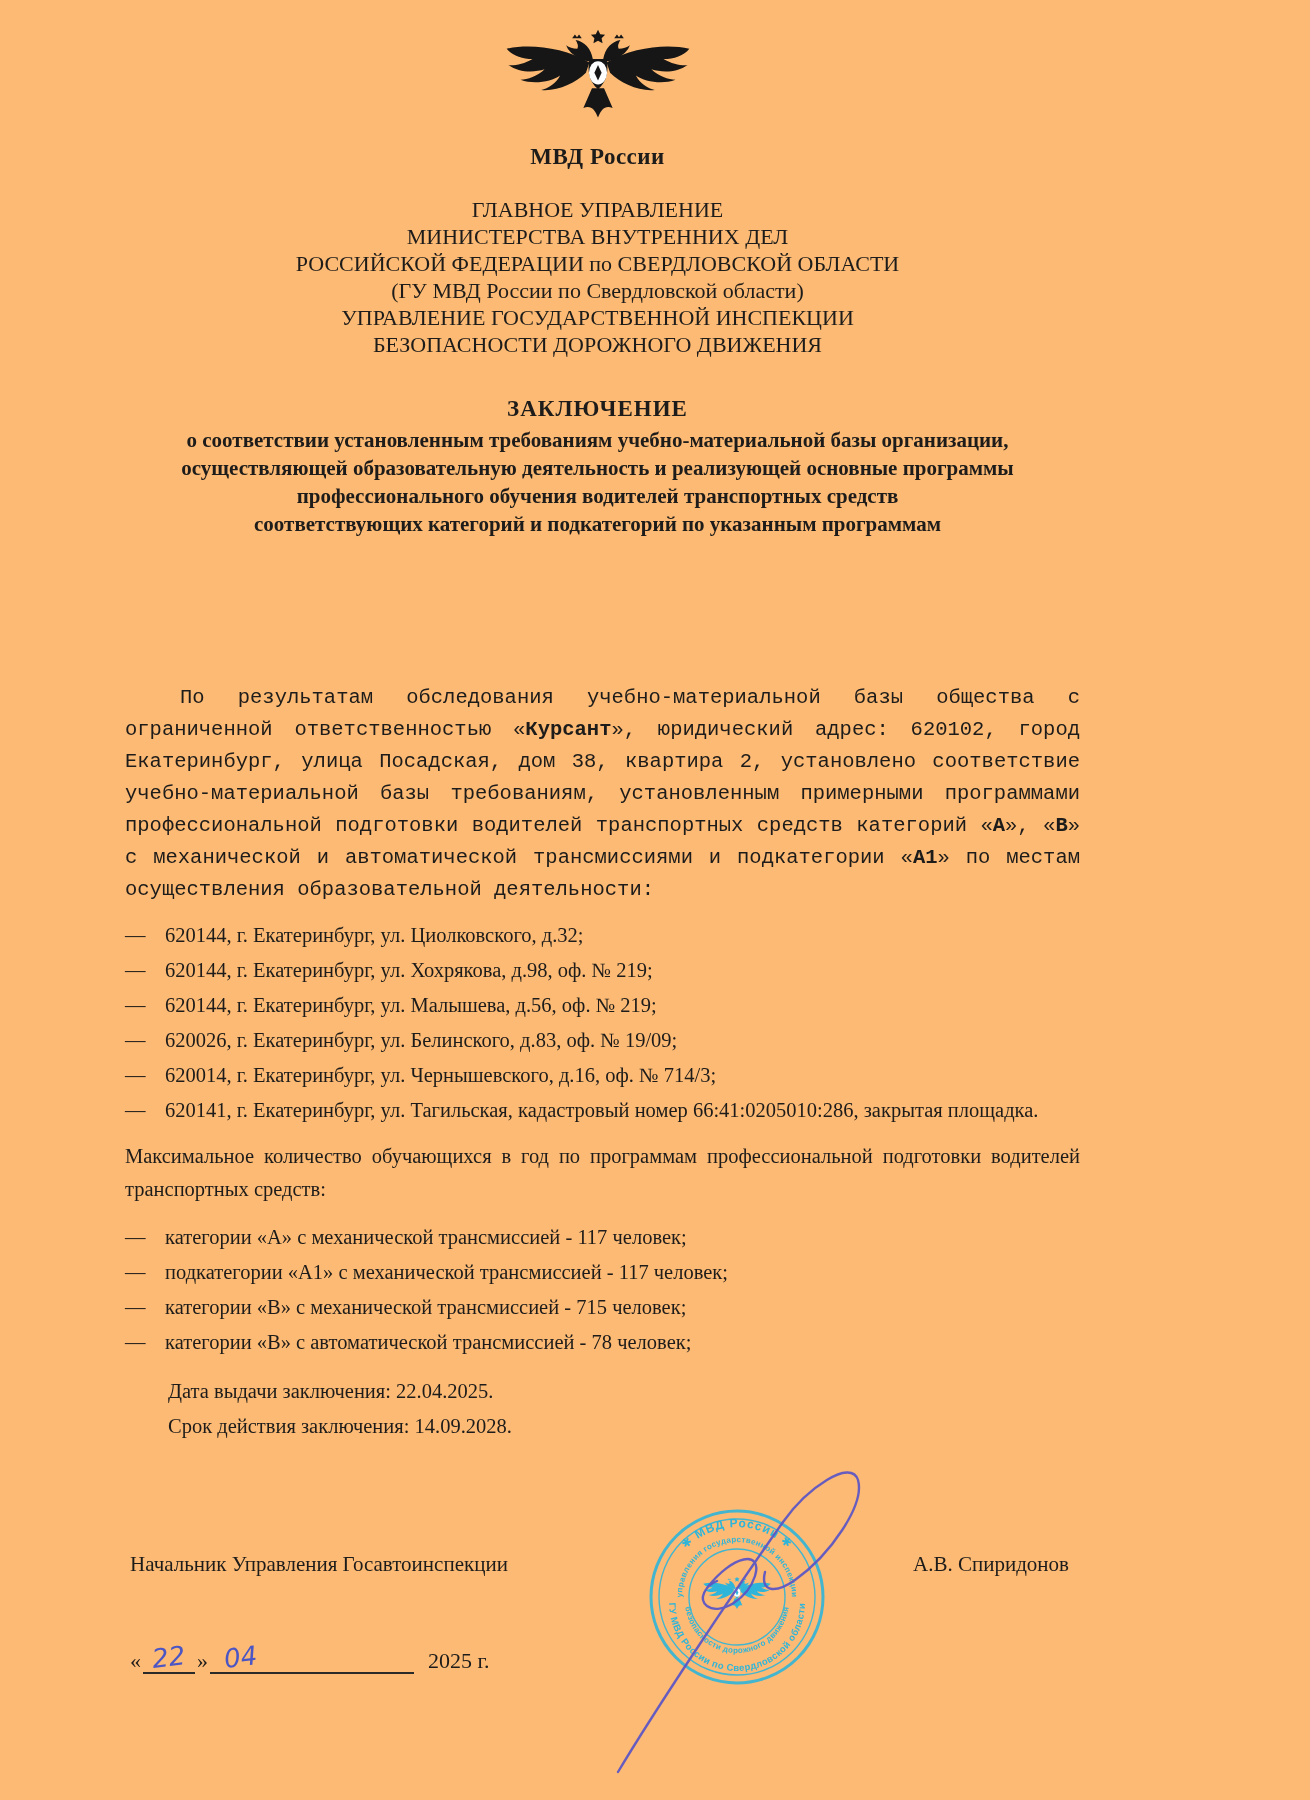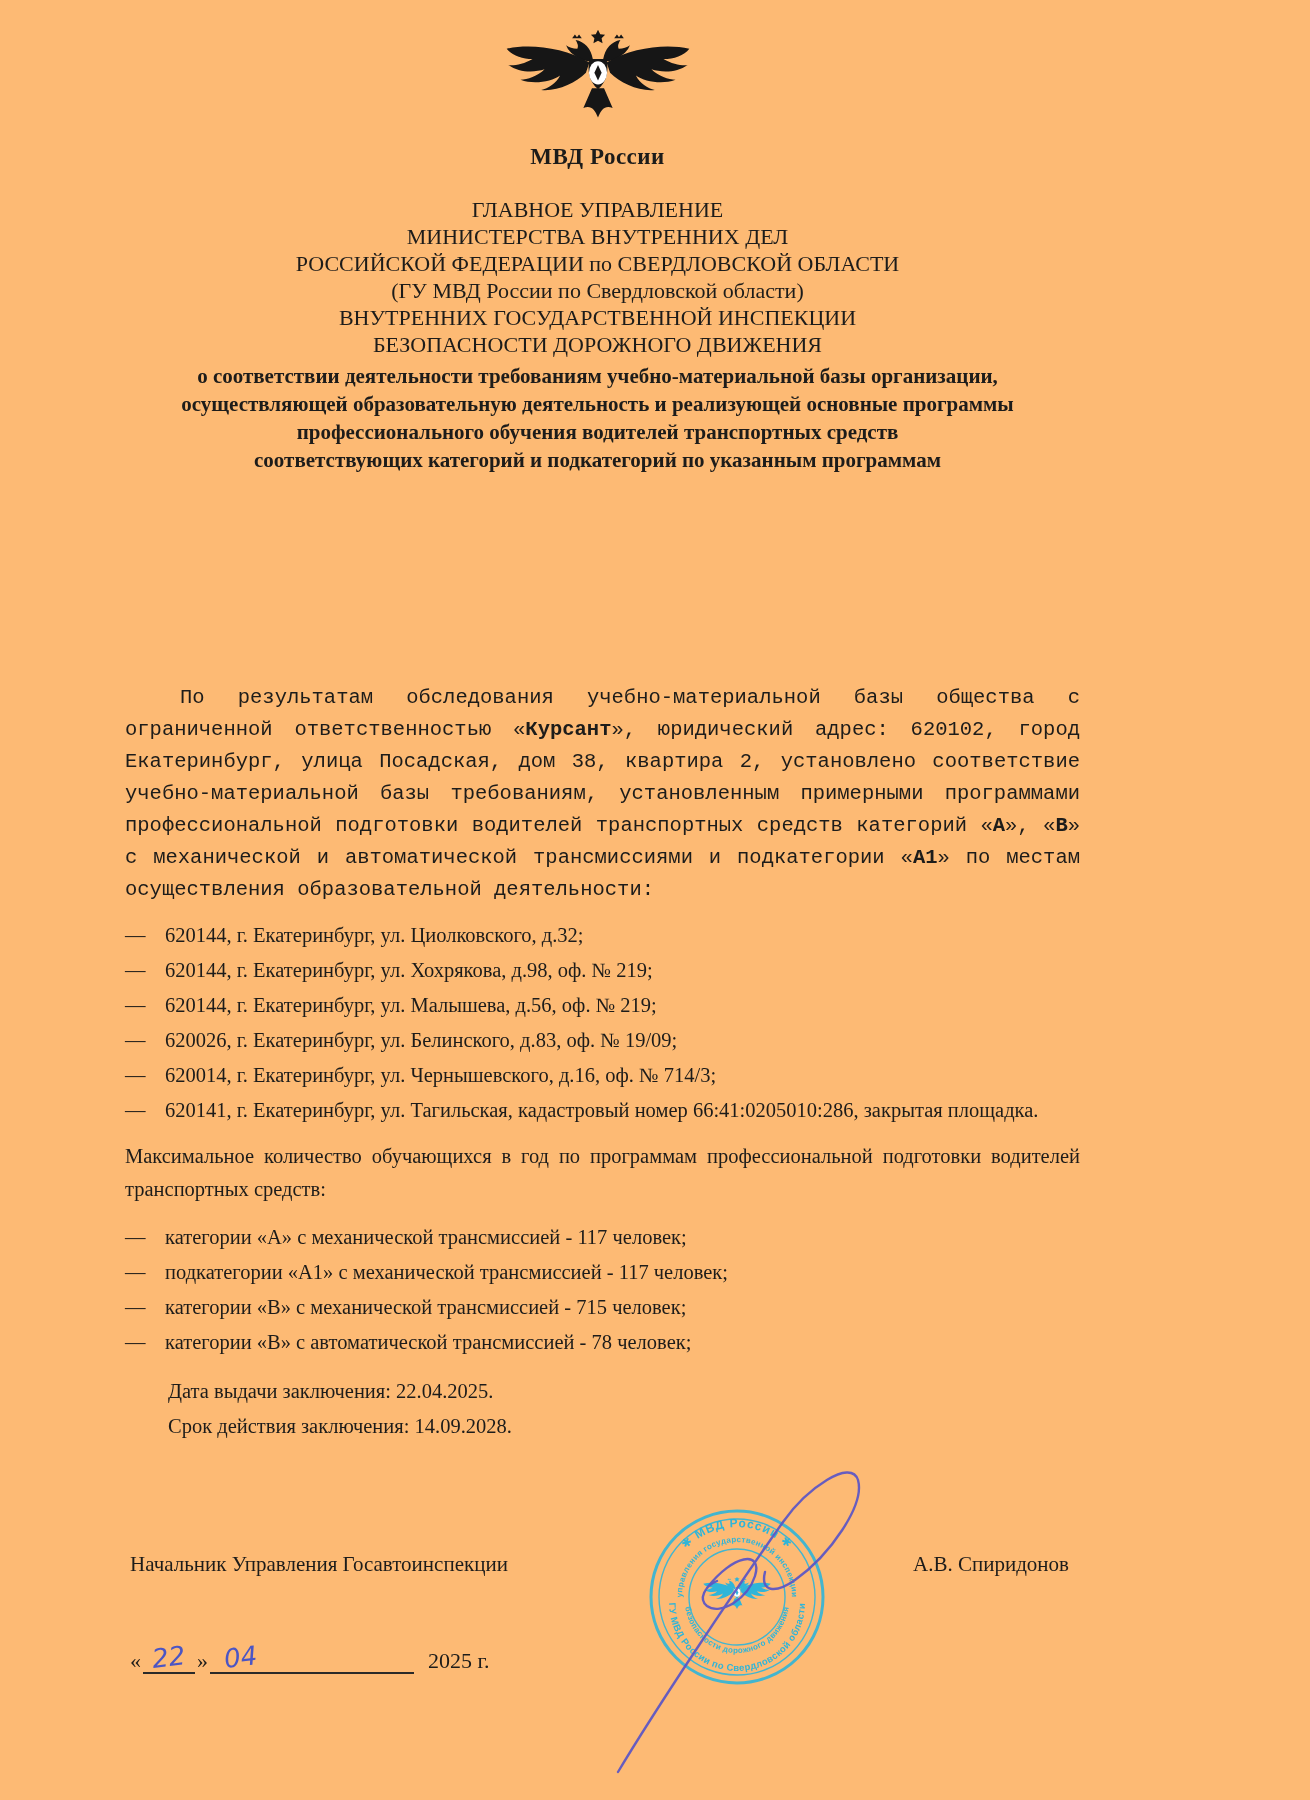--- a/index.html
+++ b/index.html
@@ -83,29 +83,30 @@
     <div class="org-header">
 
         <div>ГЛАВНОЕ УПРАВЛЕНИЕ</div>
 
         <div>МИНИСТЕРСТВА ВНУТРЕННИХ ДЕЛ</div>
 
         <div>РОССИЙСКОЙ ФЕДЕРАЦИИ по СВЕРДЛОВСКОЙ ОБЛАСТИ</div>
 
         <div>(ГУ МВД России по Свердловской области)</div>
 
-        <div>ВНУТРЕННИХ ГОСУДАРСТВЕННОЙ ИНСПЕКЦИИ</div>
+        <div>УПРАВЛЕНИЕ ГОСУДАРСТВЕННОЙ ИНСПЕКЦИИ</div>
 
         <div>БЕЗОПАСНОСТИ ДОРОЖНОГО ДВИЖЕНИЯ</div>
       </div>
 
+    <div class="doc-title">ЗАКЛЮЧЕНИЕ</div>
 
     <div class="doc-subtitle">
 
-        <div>о соответствии деятельности требованиям учебно-материальной базы организации,</div>
+        <div>о соответствии установленным требованиям учебно-материальной базы организации,</div>
 
         <div>осуществляющей образовательную деятельность и реализующей основные программы</div>
 
         <div>профессионального обучения водителей транспортных средств</div>
 
         <div>соответствующих категорий и подкатегорий по указанным программам</div>
       </div>
   </div>
 
   <div class="body-col">

